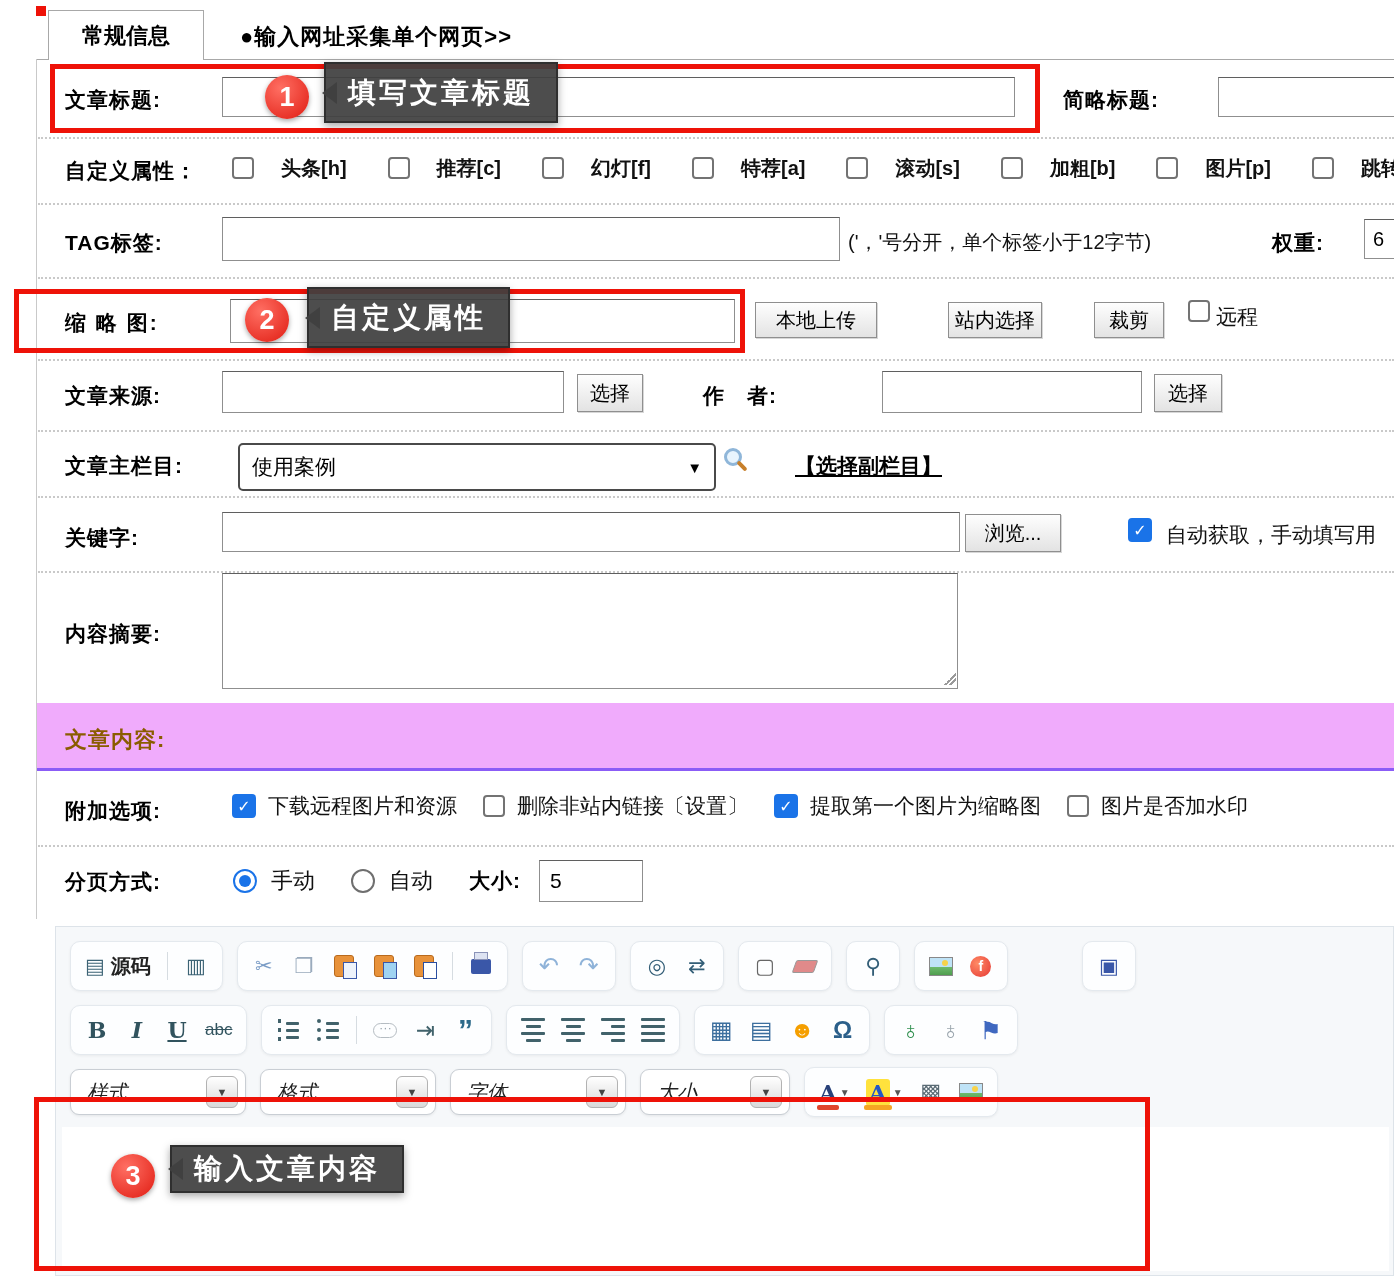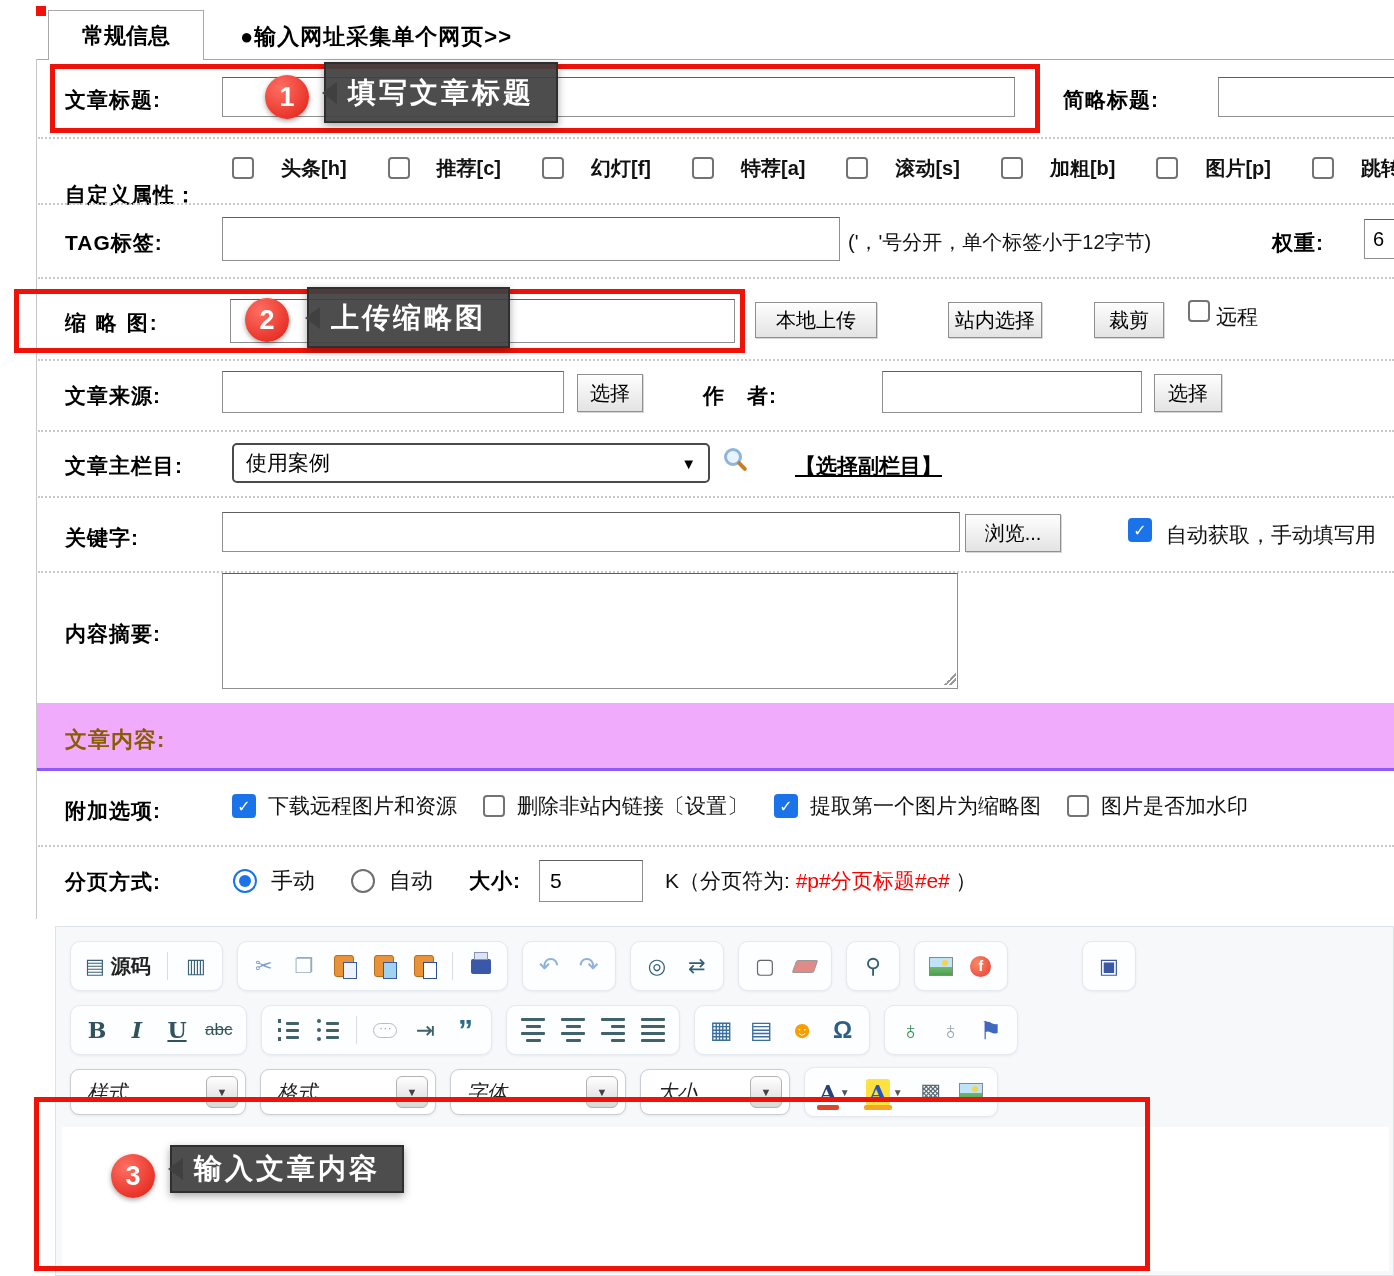--- a/index.html
+++ b/index.html
@@ -117,21 +117,21 @@
 <input class="abs inp" style="left: 222px; top: 77px; width: 793px; height: 40px;" value="">
 <div class="abs lbl" style="left:1063px;top:86px;">简略标题:</div>
 <input class="abs inp" style="left: 1218px; top: 77px; width: 200px; height: 40px;" value="">
 <div class="abs redbox" style="left:50px;top:64px;width:990px;height:69px;"></div>
 <div class="abs badge" style="left:265px;top:75px;">1</div>
 <div class="abs tip" style="left:324px;top:62px;height:61px;text-align:right;">填写文章标题</div>
 
 <div class="abs dotsep" style="top:137px;"></div>
 
 
-<div class="abs lbl" style="left:65px;top:157px;margin-top:24px;">自定义属性：</div>
+<div class="abs lbl" style="left:65px;top:157px;">自定义属性：</div>
 <div class="abs hrow" style="left:232px;top:150px;height:36px;gap:27px;font-weight:bold;">
   <span class="cb"></span>
   <span class="hint">头条[h]</span>
   <span class="cb" style="margin-left:14px;"></span>
   <span class="hint">推荐[c]</span>
   <span class="cb" style="margin-left:14px;"></span>
   <span class="hint">幻灯[f]</span>
   <span class="cb" style="margin-left:14px;"></span>
   <span class="hint">特荐[a]</span>
   <span class="cb" style="margin-left:14px;"></span>
@@ -158,37 +158,37 @@
 
 <div class="abs lbl" style="left:65px;top:309px;letter-spacing:2px;">缩 略 图:</div>
 <input class="abs inp" style="left: 230px; top: 299px; width: 505px; height: 44px;" value="">
 <div class="abs btn" style="left:755px;top:302px;height:36px;width:122px;">本地上传</div>
 <div class="abs btn" style="left:948px;top:302px;height:36px;width:94px;">站内选择</div>
 <div class="abs btn" style="left:1094px;top:302px;height:36px;width:70px;">裁剪</div>
 <span class="cb abs" style="left:1188px;top:300px;"></span>
 <div class="abs hint" style="left:1216px;top:303px;font-size:21px;">远程</div>
 <div class="abs redbox" style="left:14px;top:289px;width:731px;height:64px;"></div>
 <div class="abs badge" style="left:245px;top:298px;">2</div>
-<div class="abs tip" style="left:307px;top:287px;height:61px;">上传缩略图</div>
+<div class="abs tip" style="left:307px;top:287px;height:61px;">自定义属性</div>
 
 <div class="abs dotsep" style="top:359px;"></div>
 
 
 <div class="abs lbl" style="left:65px;top:382px;">文章来源:</div>
 <input class="abs inp" style="left: 222px; top: 371px; width: 342px; height: 42px;" value="">
 <div class="abs btn" style="left:577px;top:374px;height:38px;width:66px;">选择</div>
 <div class="abs lbl" style="left:703px;top:382px;">作　者:</div>
 <input class="abs inp" style="left: 882px; top: 371px; width: 260px; height: 42px;" value="">
 <div class="abs btn" style="left:1154px;top:374px;height:38px;width:68px;">选择</div>
 
 <div class="abs dotsep" style="top:430px;"></div>
 
 
 <div class="abs lbl" style="left:65px;top:452px;">文章主栏目:</div>
-<div class="abs sel" style="left:232px;top:443px;width:478px;height:40px;">
+<div class="abs sel" style="left:238px;top:443px;width:478px;height:48px;">
   <span>使用案例</span>
   <span style="font-size:15px;font-weight:bold;">▼</span>
 </div>
 <span class="mag abs" style="left:724px;top:448px;"></span>
 <div class="abs link" style="left:795px;top:452px;"><u>【选择副栏目】</u></div>
 
 <div class="abs dotsep" style="top:496px;"></div>
 
 
 <div class="abs lbl" style="left:65px;top:524px;text-align:center;">关键字:</div>
@@ -232,21 +232,20 @@
 
 
 <div class="abs lbl" style="left:65px;top:868px;">分页方式:</div>
 <div class="abs hrow" style="left:233px;top:860px;height:42px;">
   <span class="radio on"></span>
   <span class="hint" style="font-size:22px;margin-left:14px;">手动</span>
   <span class="radio" style="margin-left:36px;"></span>
   <span class="hint" style="font-size:22px;margin-left:14px;">自动</span>
   <span class="lbl" style="margin-left:36px;">大小:</span>
   <input class="inp" style="width: 104px; height: 42px; margin-left: 18px; font-size: 21px; padding-left: 10px;" value="5">
-  <span class="hint" style="font-size:21px;margin-left:22px;"><span>K（分页符为: </span><span class="redtxt">#p#分页标题#e#</span><span> ）</span></span>
 </div>
 
 
 <div class="abs editor" style="left:55px;top:926px;width:1339px;height:350px;">
 
   <div class="tbrow abs" style="left:14px;top:14px;">
     <div class="tg">
       <span class="ticon" style="gap:6px;">
           <span>▤</span>
           <span class="srclabel">源码</span>

